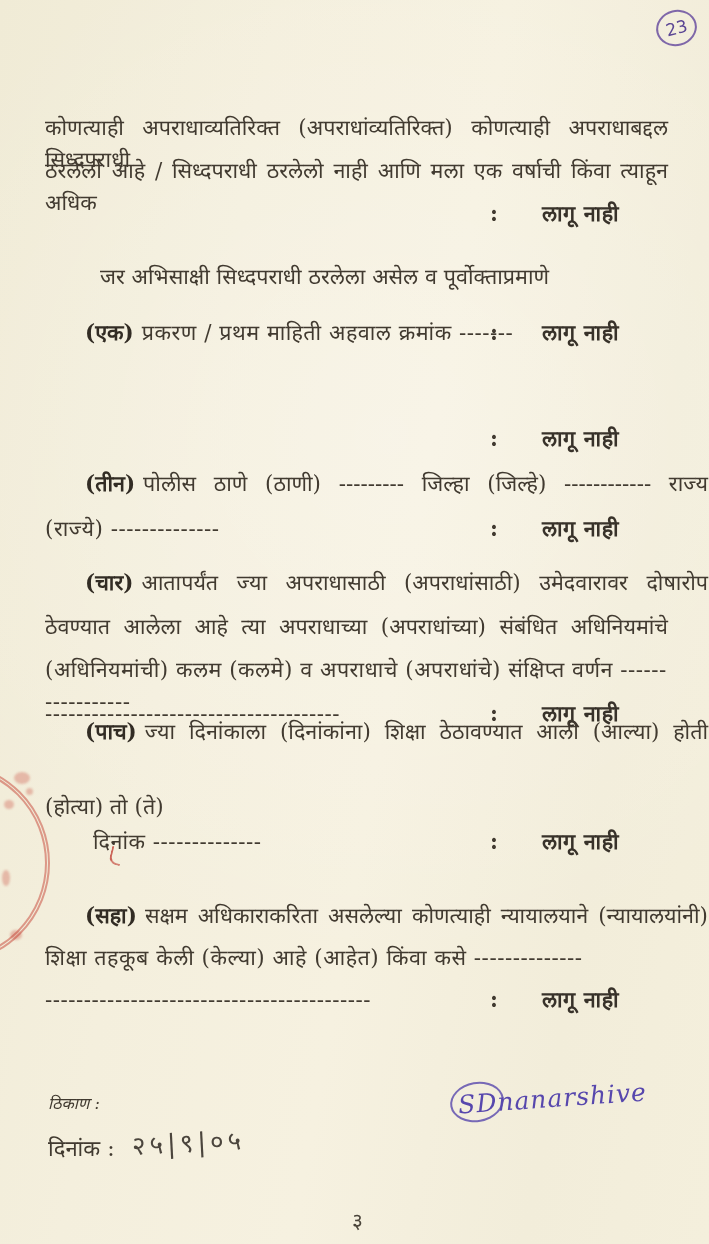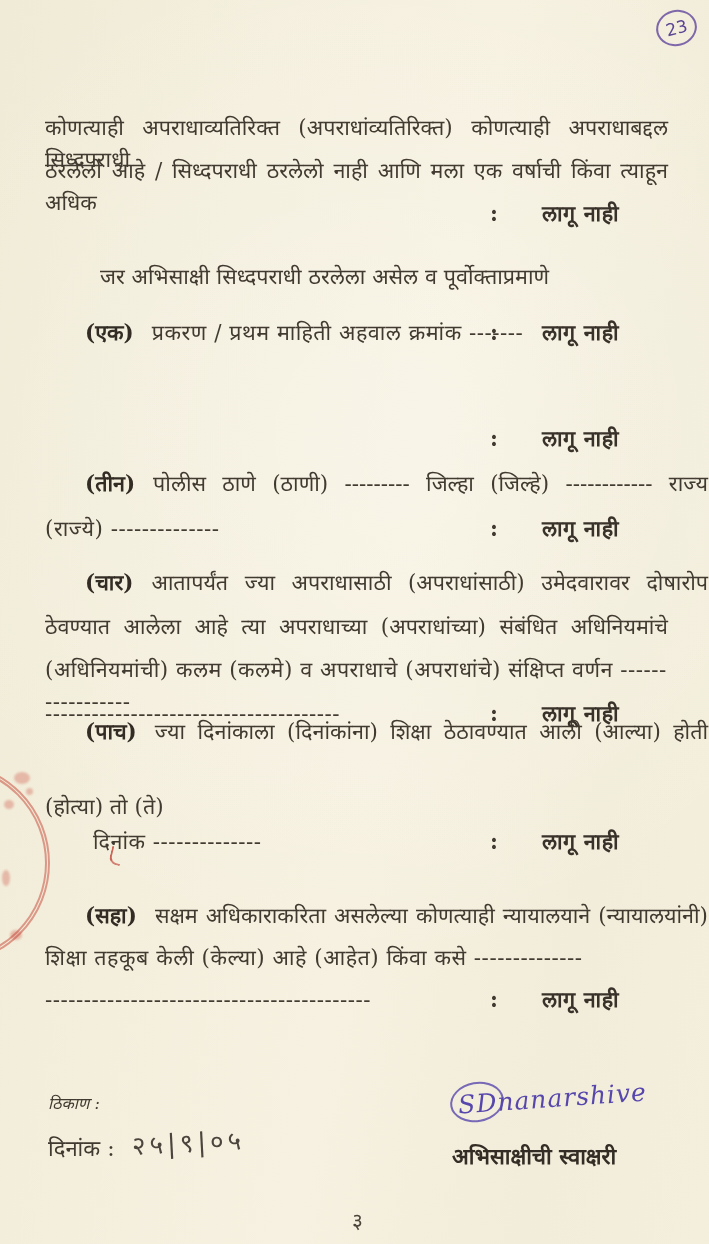--- a/index.html
+++ b/index.html
@@ -22,21 +22,21 @@
   .wrapok{white-space:normal;}
   .just{
     white-space:normal;
     text-align:justify;
     text-align-last:justify;
     -moz-text-align-last:justify;
   }
   .ind{padding-left:40px;}
   .ind2{padding-left:55px;}
   .ind3{padding-left:48px;}
-  .ilabel{font-weight:bold;color:#322c24;margin-right:18px;}
+  .ilabel{font-weight:bold;color:#322c24;margin-right:8px;}
   .colon{position:absolute;left:445px;font-weight:bold;}
   .nav{position:absolute;left:497px;font-weight:bold;color:#38322a;letter-spacing:0.5px;}
   .dashes{letter-spacing:0.5px;}
 
   
   .corner{
     position:absolute;left:656px;top:10px;width:37px;height:32px;
     border:2.5px solid rgba(106,79,160,0.85);border-radius:50%;
     transform:rotate(-14deg);
     display:flex;align-items:center;justify-content:center;
@@ -187,21 +187,18 @@
     <span>दिनांक :</span>
   </div>
   <div class="hdate">
     <span>२५|९|०५</span>
   </div>
 
   <div class="sig-oval"></div>
   <div class="sig">
     <span>SDnanarshive</span>
   </div>
-  <div class="sigcap">
-    <span>अभिसाक्षीची स्वाक्षरी</span>
-  </div>
 
   <div class="pgnum">
     <span>३</span>
   </div>
 
 </div>
 
 </body></html>

